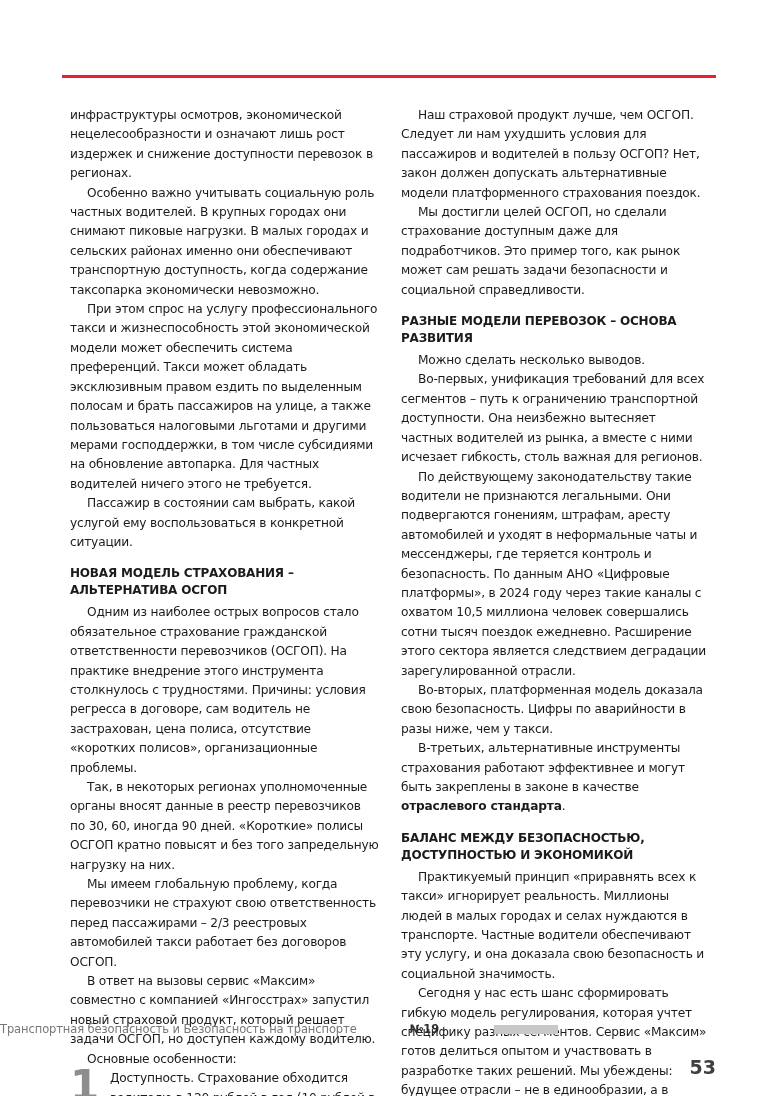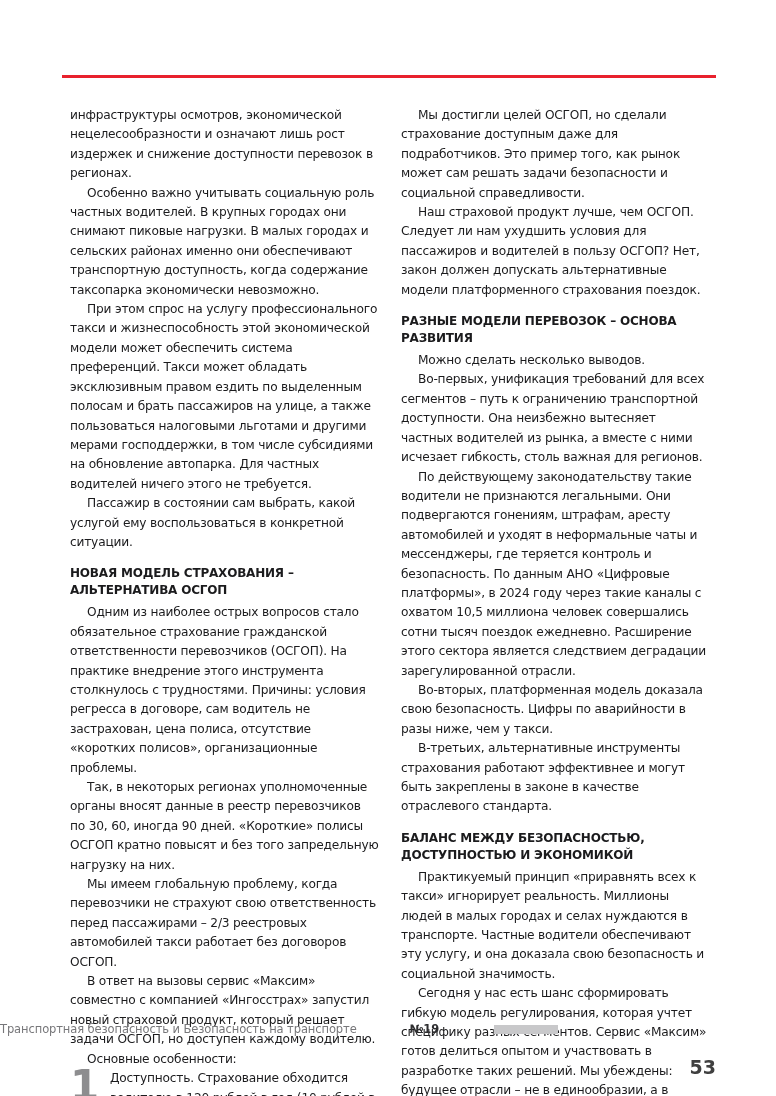--- a/index.html
+++ b/index.html
@@ -29,21 +29,21 @@
   p.para { text-indent:0; }
   p.para.indent { text-indent:17px; }
   .heading {
     font-weight:bold;
     font-size:12px;
     line-height:17px;
     margin-top:13px;
     margin-bottom:4px;
     letter-spacing:-0.2px;
   }
-  .bold { font-weight:normal; }
+  .bold { font-weight:bold; }
   .list-item { display:flex; }
   .list-num {
     flex:0 0 40px; width:40px;
     font-size:42px; font-weight:bold;
     color:var(--num-color,#8d8d8f);
     line-height:34px;
     letter-spacing:-1px;
   }
   .list-text { flex:1; }
   .footer-row {
@@ -81,22 +81,22 @@
         <p class="para indent"><span>Так, в некоторых регионах уполномоченные органы вносят данные в реестр перевозчиков по 30, 60, иногда 90 дней. «Короткие» полисы ОСГОП кратно повысят и без того запредельную нагрузку на них.</span></p>
         <p class="para indent"><span>Мы имеем глобальную проблему, когда перевозчики не страхуют свою ответственность перед пассажирами – 2/3 реестровых автомобилей такси работает без договоров ОСГОП.</span></p>
         <p class="para indent"><span>В ответ на вызовы сервис «Максим» совместно с компанией «Ингосстрах» запустил новый страховой продукт, который решает задачи ОСГОП, но доступен каждому водителю.</span></p>
         <p class="para indent"><span>Основные особенности:</span></p>
         <div class="list-item">
           <div class="list-num">1</div>
           <div class="list-text">Доступность. Страхование обходится водителю в 120 рублей в год (10 рублей в месяц) – в 30 раз дешевле средней стоимости полиса ОСГОП.</div>
         </div>
       </div>
     <div class="col" id="col-right">
+        <p class="para indent"><span>Наш страховой продукт лучше, чем ОСГОП. Следует ли нам ухудшить условия для пассажиров и водителей в пользу ОСГОП? Нет, закон должен допускать альтернативные модели платформенного страхования поездок.</span></p>
         <p class="para indent"><span>Мы достигли целей ОСГОП, но сделали страхование доступным даже для подработчиков. Это пример того, как рынок может сам решать задачи безопасности и социальной справедливости.</span></p>
-        <p class="para indent"><span>Наш страховой продукт лучше, чем ОСГОП. Следует ли нам ухудшить условия для пассажиров и водителей в пользу ОСГОП? Нет, закон должен допускать альтернативные модели платформенного страхования поездок.</span></p>
         <div class="heading">РАЗНЫЕ МОДЕЛИ ПЕРЕВОЗОК – ОСНОВА РАЗВИТИЯ</div>
         <p class="para indent"><span>Можно сделать несколько выводов.</span></p>
         <p class="para indent"><span>Во-первых, унификация требований для всех сегментов – путь к ограничению транспортной доступности. Она неизбежно вытесняет частных водителей из рынка, а вместе с ними исчезает гибкость, столь важная для регионов.</span></p>
         <p class="para indent"><span>По действующему законодательству такие водители не признаются легальными. Они подвергаются гонениям, штрафам, аресту автомобилей и уходят в неформальные чаты и мессенджеры, где теряется контроль и безопасность. По данным АНО «Цифровые платформы», в 2024 году через такие каналы с охватом 10,5 миллиона человек совершались сотни тысяч поездок ежедневно. Расширение этого сектора является следствием деградации зарегулированной отрасли.</span></p>
         <p class="para indent"><span>Во-вторых, платформенная модель доказала свою безопасность. Цифры по аварийности в разы ниже, чем у такси.</span></p>
         <p class="para indent"><span>В-третьих, альтернативные инструменты страхования работают эффективнее и могут быть закреплены в законе в качестве </span><span class="bold">отраслевого стандарта</span><span>.</span></p>
         <div class="heading">БАЛАНС МЕЖДУ БЕЗОПАСНОСТЬЮ, ДОСТУПНОСТЬЮ И ЭКОНОМИКОЙ</div>
         <p class="para indent"><span>Практикуемый принцип «приравнять всех к такси» игнорирует реальность. Миллионы людей в малых городах и селах нуждаются в транспорте. Частные водители обеспечивают эту услугу, и она доказала свою безопасность и социальной значимость.</span></p>
         <p class="para indent"><span>Сегодня у нас есть шанс сформировать гибкую модель регулирования, которая учтет специфику разных сегментов. Сервис «Максим» готов делиться опытом и участвовать в разработке таких решений. Мы убеждены: будущее отрасли – не в единообразии, а в разумном многообразии.</span></p>
       </div>

